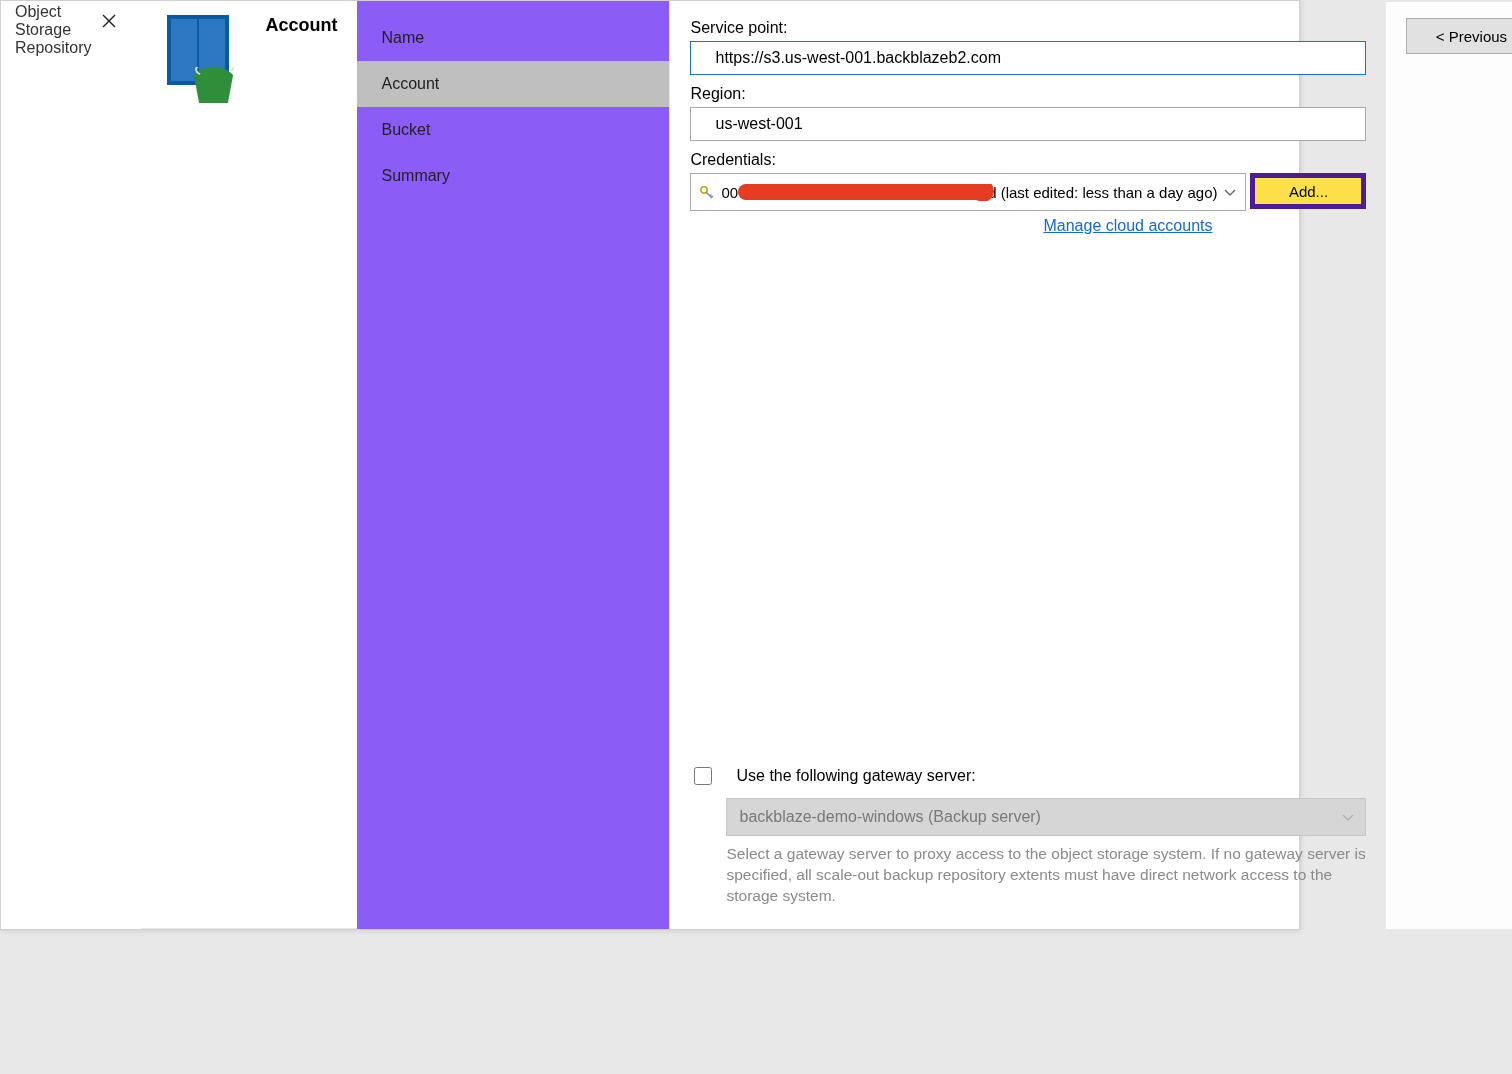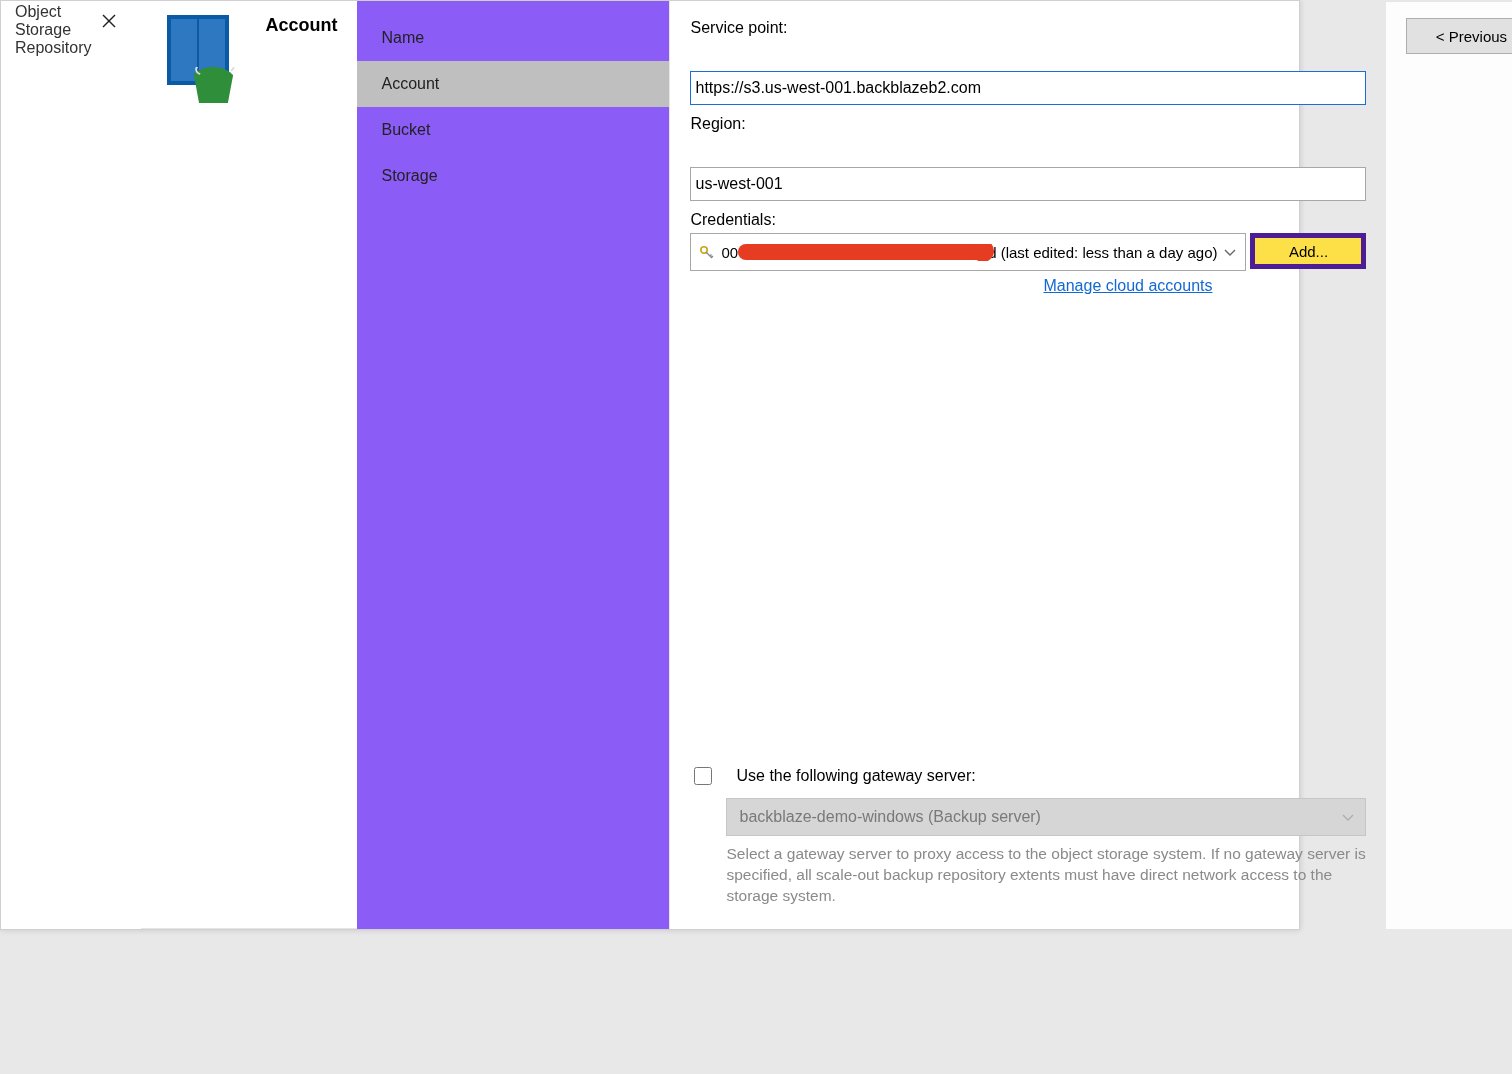--- a/index.html
+++ b/index.html
@@ -127,25 +127,24 @@
   .field-label {
     font-size: 16px;
     margin-bottom: 4px;
     color: #000;
   }
   .text-input {
     width: 100%;
     box-sizing: border-box;
     height: 34px;
     border: 1px solid #a7a7a7;
-    padding: 4px 4px;
+    padding: 4px 24px;
     font-size: 16px;
     font-family: inherit;
     outline: none;
-    margin-top: 30px;
   }
   .text-input.focused {
     border: 1px solid #1a6fd6;
   }
   .cred-row {
     display: flex;
     gap: 4px;
     align-items: stretch;
   }
   .dropdown {
@@ -295,21 +294,21 @@
     <div class="header-text">
       <h2>Account</h2>
     </div>
   </div>
 
   <div class="body">
     <div class="sidebar">
       <div class="sidebar-item">Name</div>
       <div class="sidebar-item active">Account</div>
       <div class="sidebar-item">Bucket</div>
-      <div class="sidebar-item">Storage</div>
+      <div class="sidebar-item">Summary</div>
     </div>
 
     <div class="content">
 
       <div class="field-label">Service point:</div>
       <input class="text-input focused" type="text" value="https://s3.us-west-001.backblazeb2.com" style="">
 
       <div class="field-label gap-v">Region:</div>
       <input class="text-input" type="text" value="us-west-001" style="">
 

